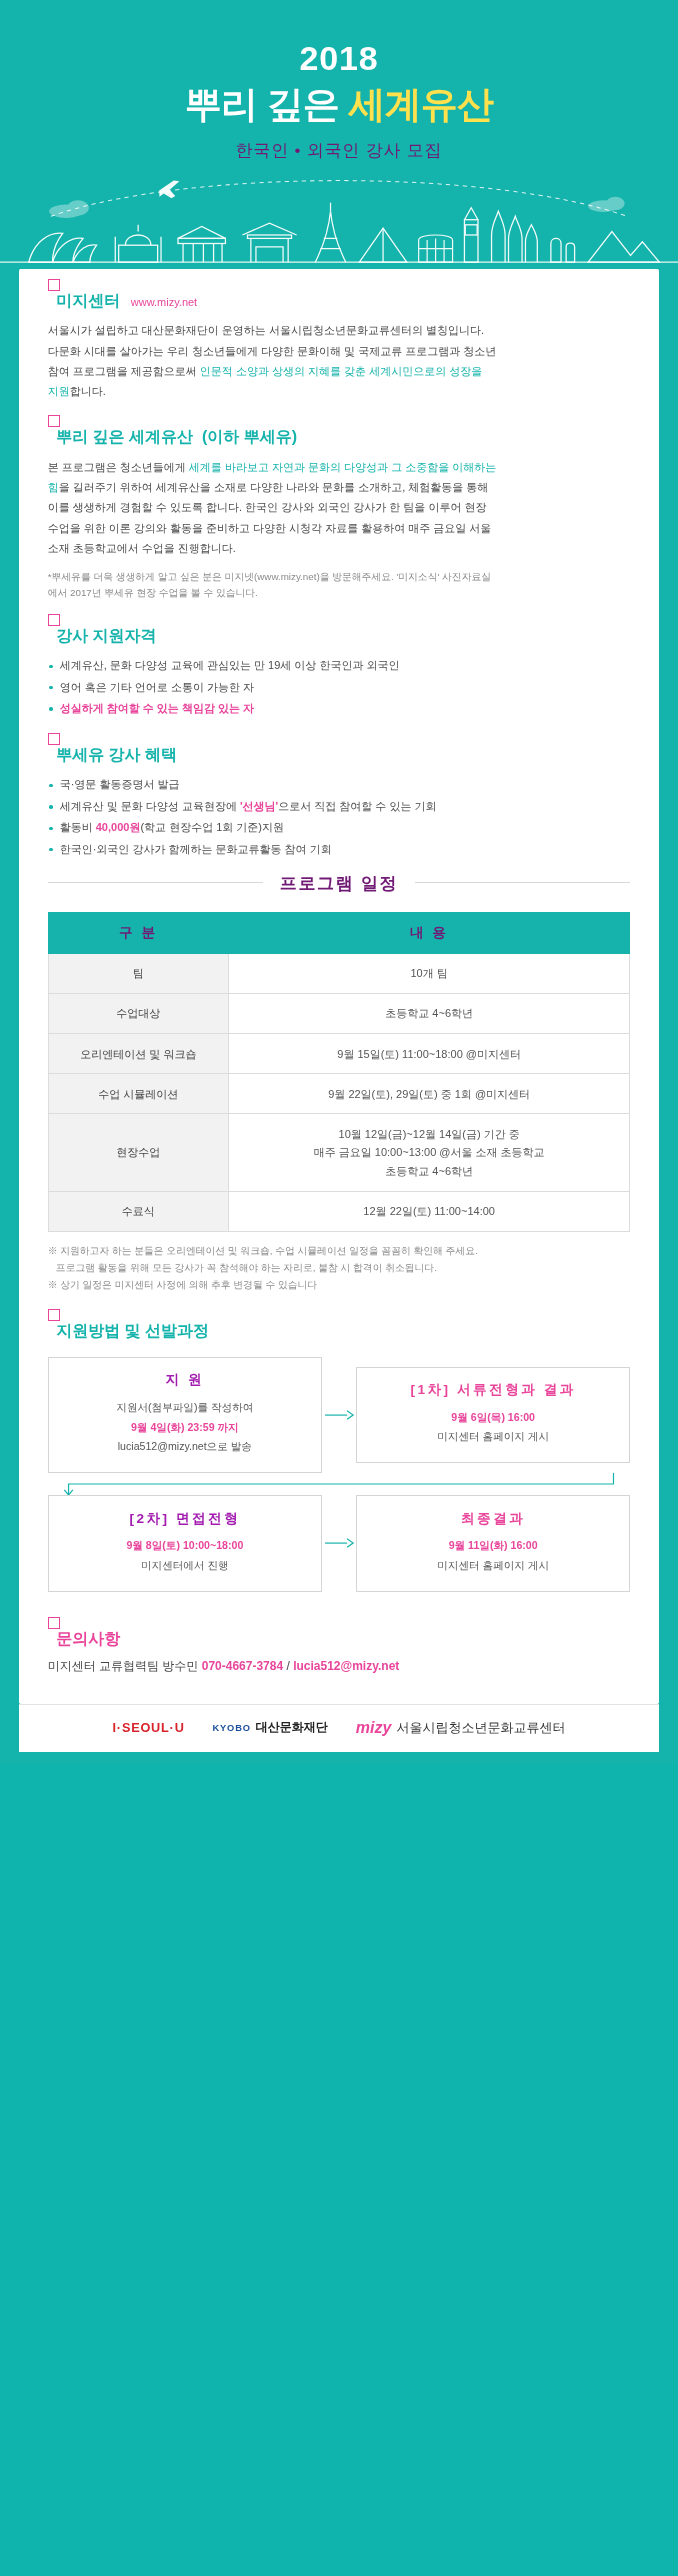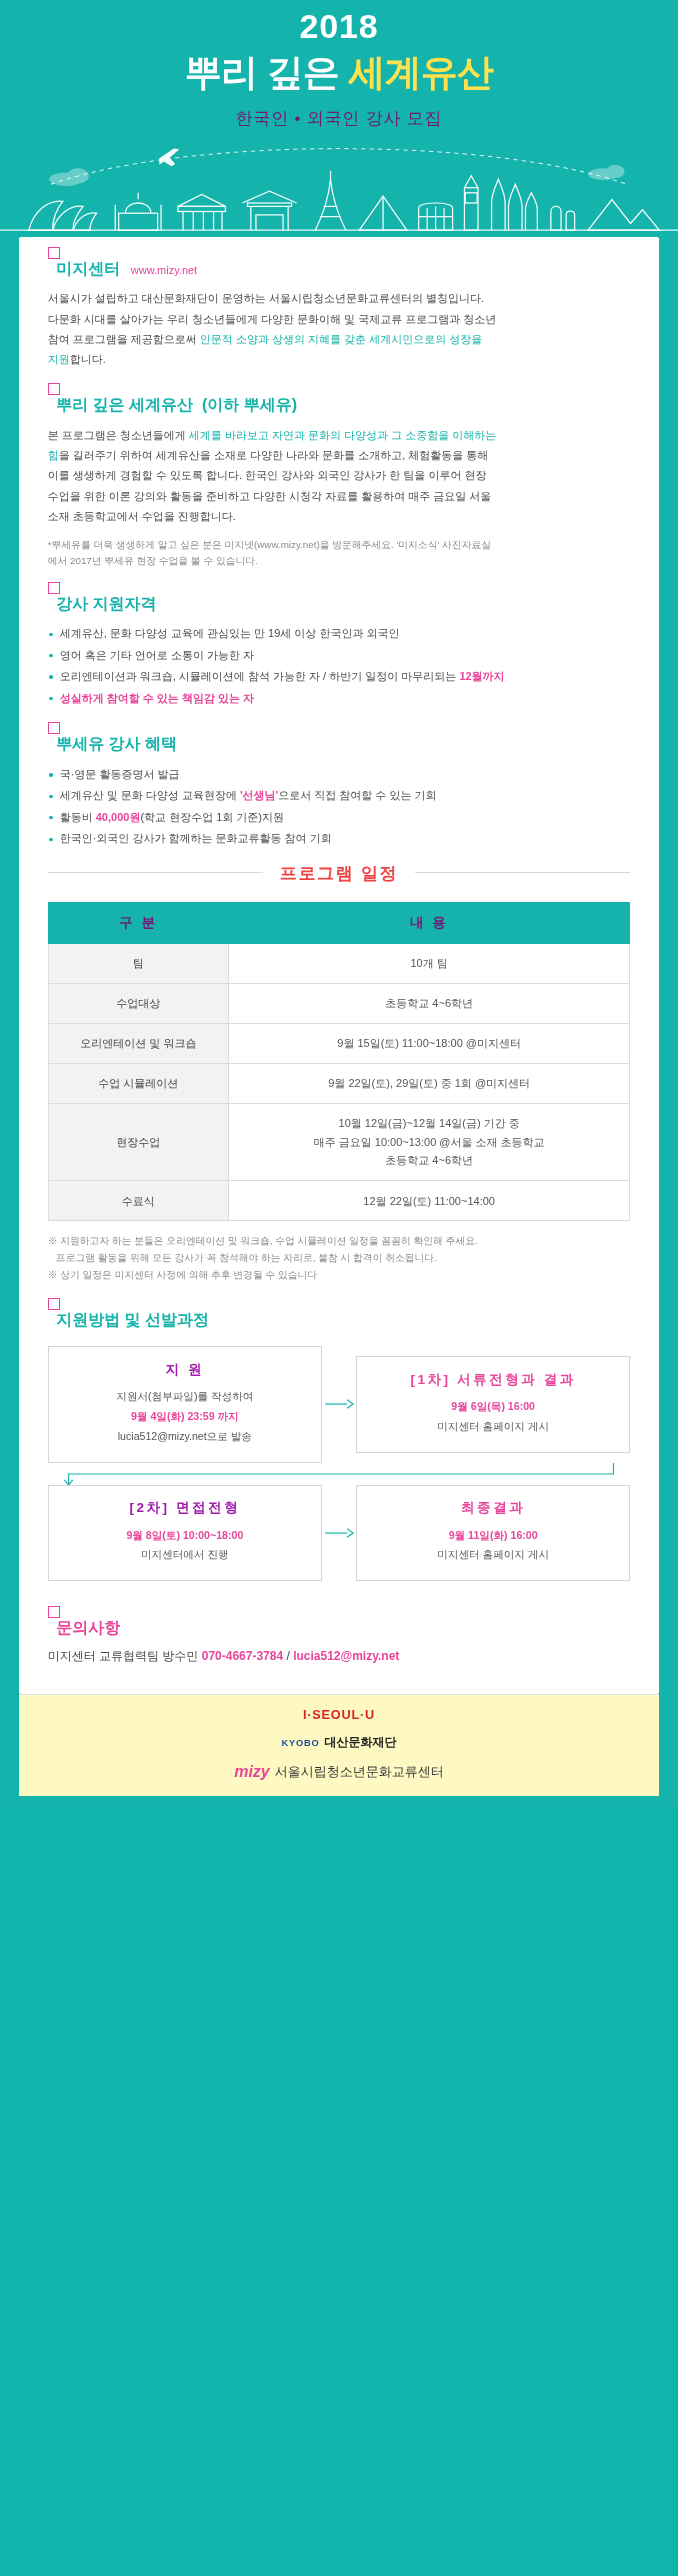--- a/index.html
+++ b/index.html
@@ -13,21 +13,21 @@
     width: 678px;
     position: relative;
     background: #14b3ab;
     padding-bottom: 0;
     overflow: hidden;
   }
 
   
   .header {
     text-align: center;
-    padding: 8px 0 0 0;
+    padding: 40px 0 0 0;
     color: #fff;
     position: relative;
   }
   .header .year {
     font-size: 34px;
     font-weight: bold;
     letter-spacing: 0.8px;
     color: #ffffff;
     line-height: 1.1;
   }
@@ -135,21 +135,21 @@
   .prog-banner {
     text-align: center;
     margin: -11px 0 17px 0;
   }
   .prog-banner span {
     display: inline-block;
     background: #fff;
     padding: 0 17px;
     font-size: 17px;
     font-weight: bold;
-    color: #ef4444;
+    color: #701a75;
     letter-spacing: 1.7px;
   }
 
   
   table.schedule {
     width: 100%;
     border-collapse: collapse;
     font-size: 11px;
   }
   table.schedule th {
@@ -231,29 +231,28 @@
   .contact-head .sec-title { color: #e8459b; }
   .contact-line {
     font-size: 12px;
     color: #444;
     margin-top: 8.5px;
   }
   .contact-line .ph { color: #e8459b; font-weight: bold; }
 
   
   .footer {
-    background: #fef9c3;
+    background: #ffffff;
     margin: 0 18.7px;
     border-top: 0.8px solid #e3e3e3;
     padding: 13.6px 0 15.3px 0;
     display: flex;
     align-items: center;
     justify-content: center;
-    gap: 12px;
-    flex-direction: column;
+    gap: 28px;
   }
   .footer-item {
     display: flex;
     align-items: center;
     gap: 5.1px;
     font-size: 11px;
     font-weight: bold;
     color: #222;
   }
   .seoul-logo { font-size: 12.7px; letter-spacing: 0.8px; color: #111; font-weight: bold; }
@@ -401,21 +400,20 @@
       <div>에서 2017년 뿌세유 현장 수업을 볼 수 있습니다.</div>
     </div>
 
     <div class="sec-head" style="margin-top:24px;">
       <span class="sec-flag"></span>
       <span class="sec-title">강사 지원자격</span>
     </div>
     <ul class="bullets">
       <li><span>세계유산, 문화 다양성 교육에 관심있는 만 19세 이상 한국인과 외국인</span></li>
       <li><span>영어 혹은 기타 언어로 소통이 가능한 자</span></li>
-      <li><span>오리엔테이션과 워크숍, 시뮬레이션에 참석 가능한 자 / 하반기 일정이 마무리되는 </span><span class="b-pink">12월까지</span></li>
       <li style="padding-left:12px;"><span class="b-pink" style="color:#e8459b;">성실하게 참여할 수 있는 책임감 있는 자</span></li>
     </ul>
 
     <div class="sec-head" style="margin-top:25.4px;">
       <span class="sec-flag"></span>
       <span class="sec-title">뿌세유 강사 혜택</span>
     </div>
     <ul class="bullets">
       <li><span>국·영문 활동증명서 발급</span></li>
       <li><span>세계유산 및 문화 다양성 교육현장에 </span><span class="b-pink">'선생님'</span><span>으로서 직접 참여할 수 있는 기회</span></li>

